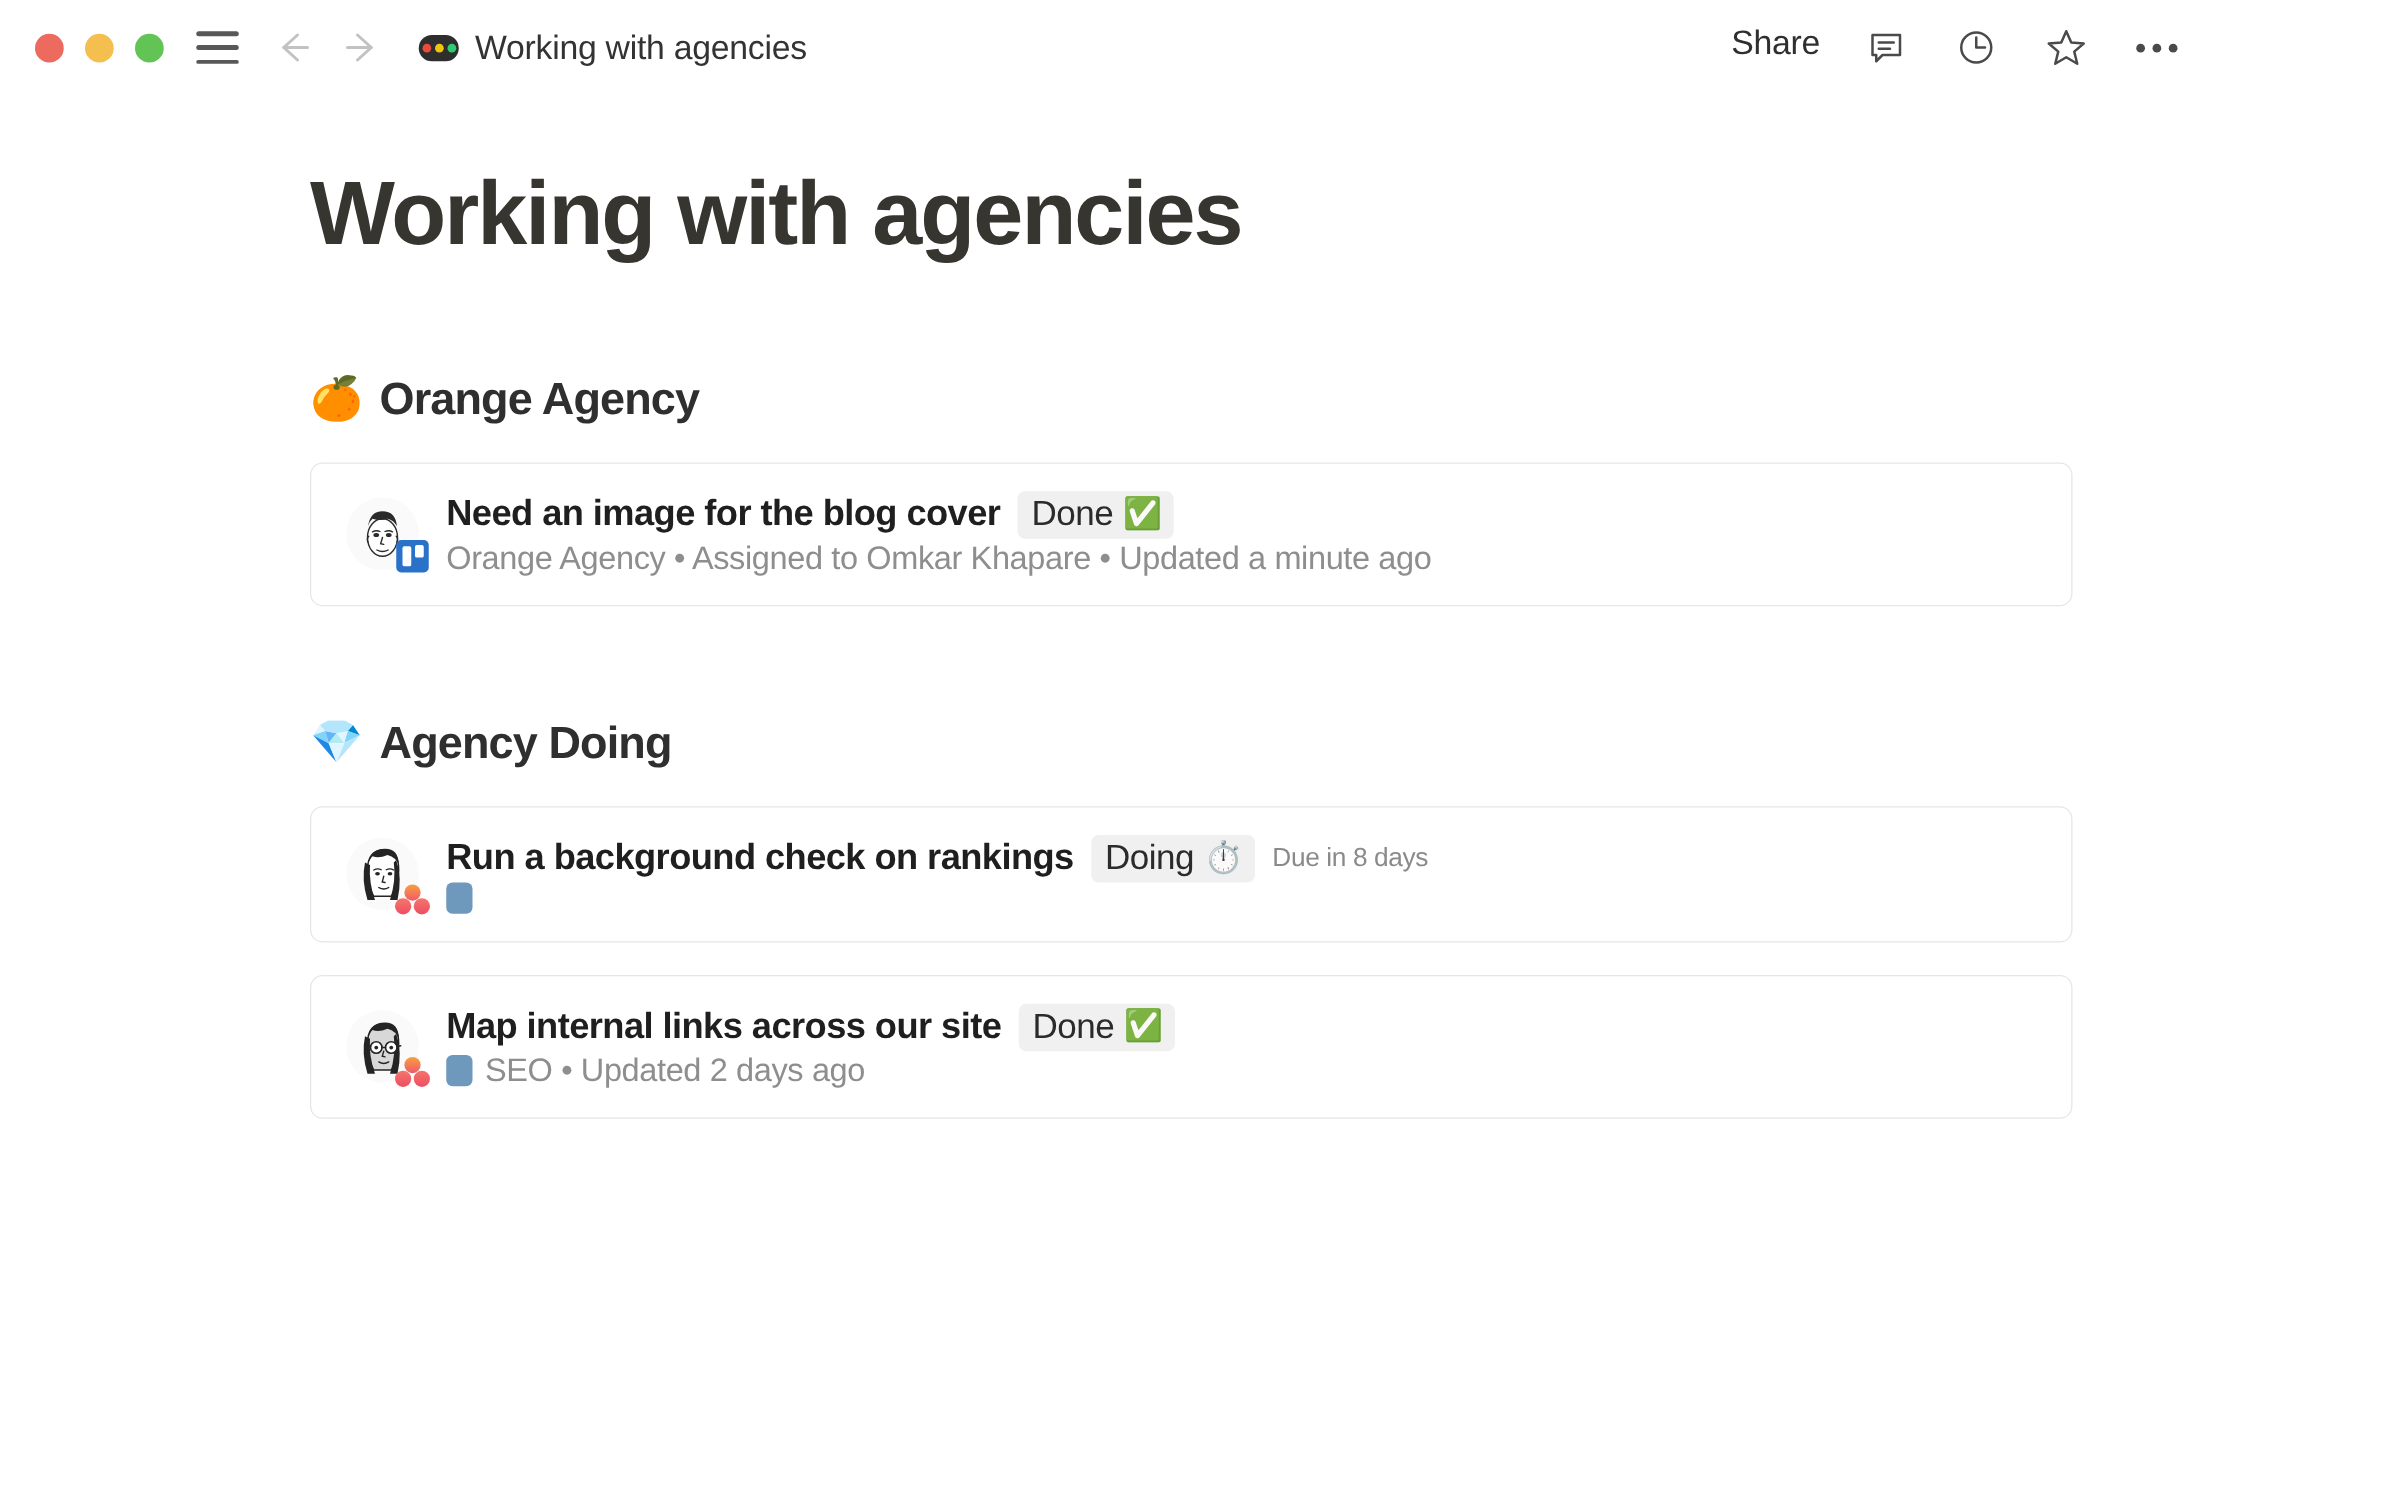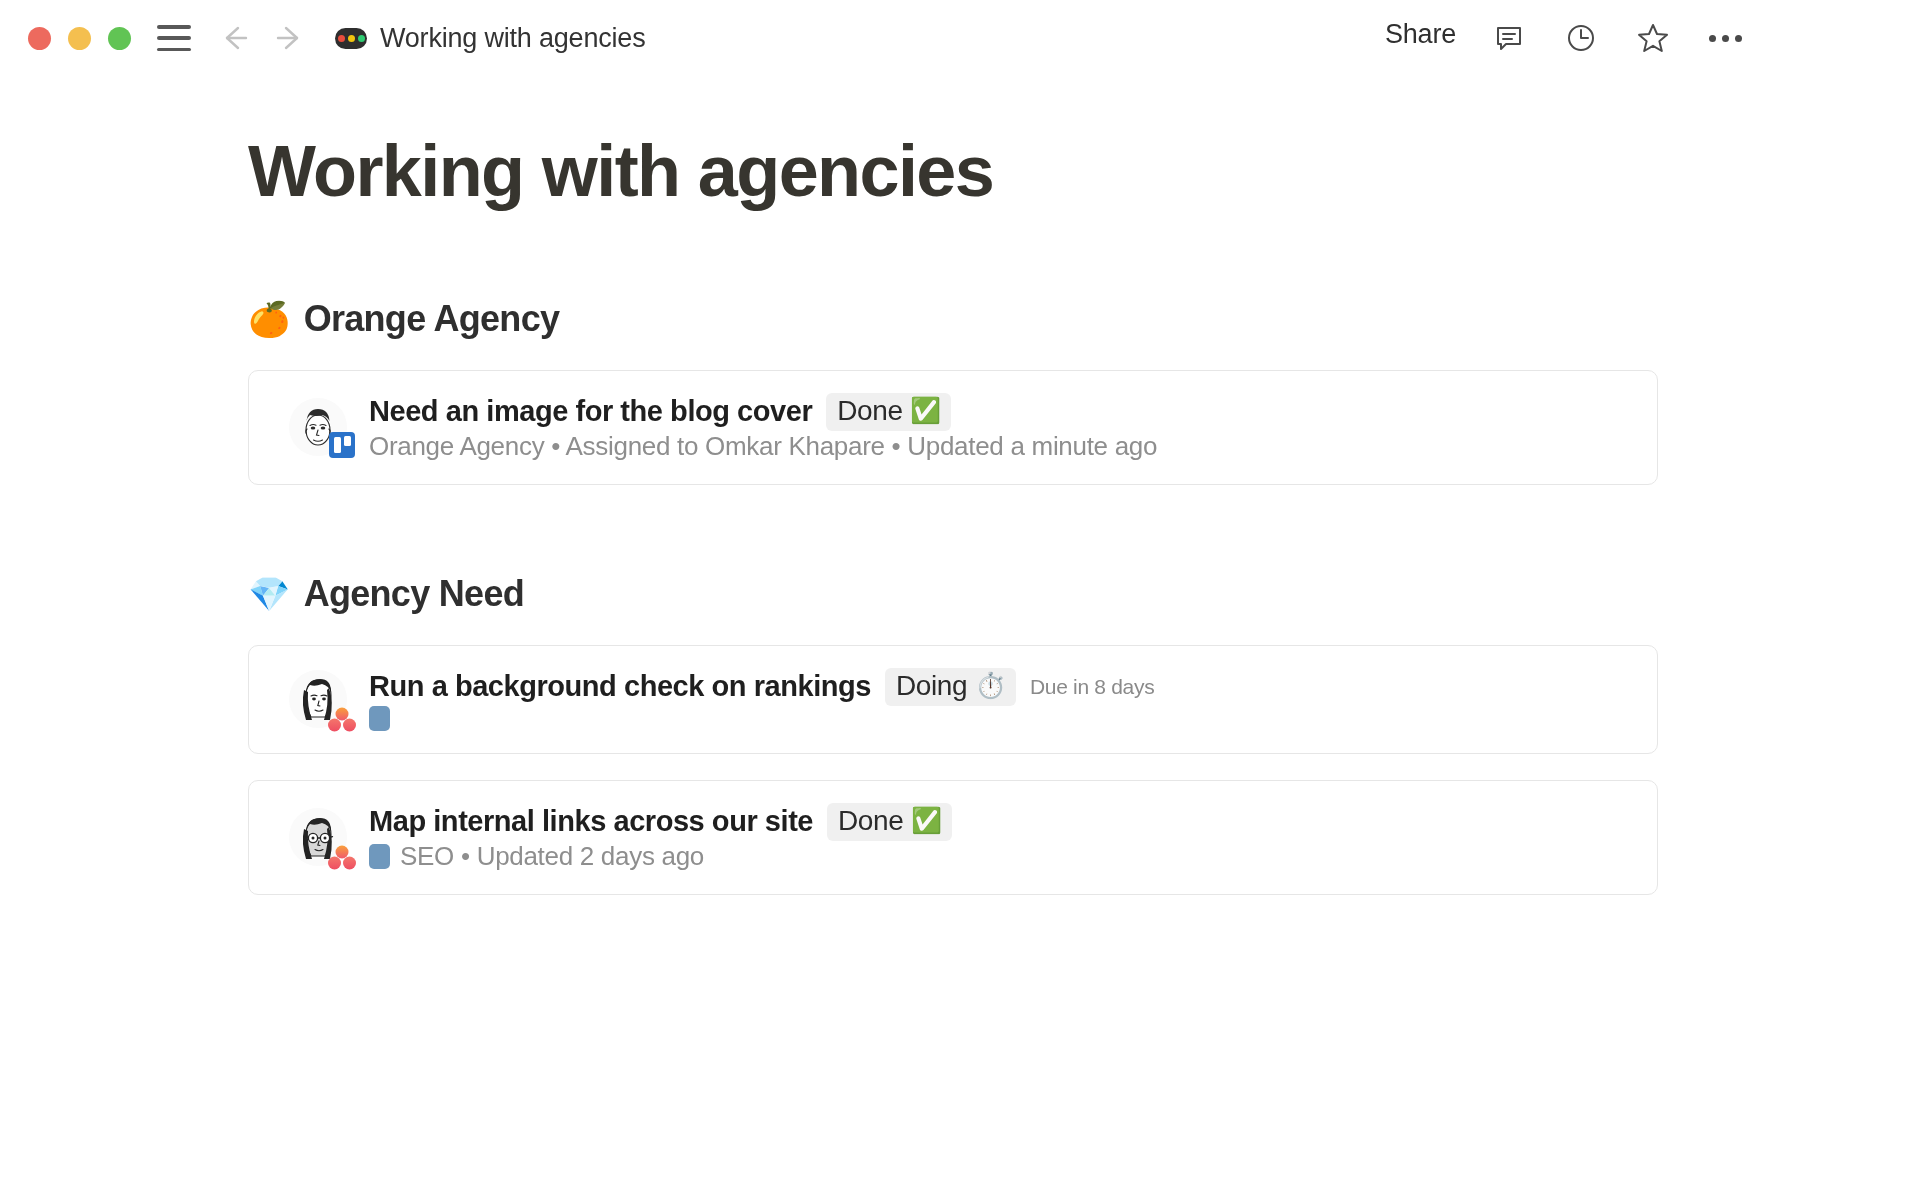--- a/index.html
+++ b/index.html
@@ -173,21 +173,21 @@
     display: flex;
     flex-direction: column;
     gap: 26px;
     width: 1410px;
   }
 
   .card {
     border: 1px solid #e6e6e6;
     border-radius: 10px;
     background: #ffffff;
-    padding: 22px 26px 22px 40px;
+    padding: 22px 26px 22px 28px;
     display: flex;
     align-items: center;
     gap: 22px;
     min-height: 96px;
     cursor: pointer;
   }
 
   .avatar-wrap {
     position: relative;
     width: 58px;
@@ -416,21 +416,21 @@
           <div class="card-line2">
             <span class="meta-text">Orange Agency • Assigned to Omkar Khapare • Updated a minute ago</span>
           </div>
         </div>
       </div>
 
     </div>
 
     <div class="group-heading">
       <span class="group-emoji">💎</span>
-      <span>Agency Need</span>
+      <span>Agency Doing</span>
     </div>
 
     <div class="cards">
 
       <div class="card">
         <div class="avatar-wrap">
           <svg class="avatar" viewBox="0 0 58 58">
             <circle cx="29" cy="29" r="29" fill="#fafafa"></circle>
             <g fill="none" stroke="#242424" stroke-width="1.1" stroke-linecap="round">
               <path d="M17 26 Q17 10 30 10 Q42 10 42 26 Q42 40 36 47 L22 47 Q17 39 17 26 Z" fill="#ffffff"></path>

